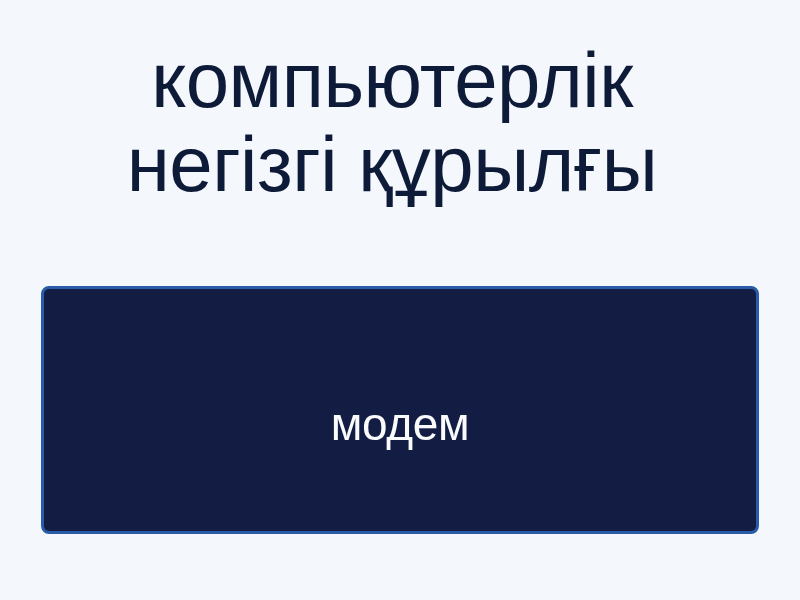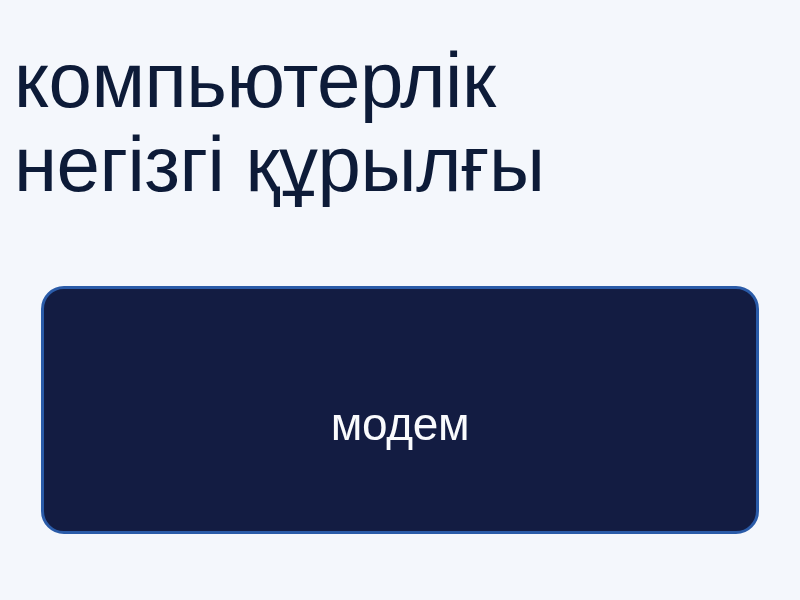--- a/index.html
+++ b/index.html
@@ -23,20 +23,21 @@
     height: 600px;
     background: #f4f7fc;
   }
 
   
   .question-block {
     position: absolute;
     top: 38px;
     left: 0;
     width: 784px;
+    text-align: center;
     padding: 0 14px;
   }
 
   .question-line {
     display: block;
     color: #0d1b38;
     font-size: 78px;
     line-height: 84px;
     font-weight: 400;
     letter-spacing: -0.5px;
@@ -53,21 +54,21 @@
     display: flex;
     flex-direction: row;
     gap: 15px;
   }
 
   .answer-card {
     flex: 1 1 0;
     height: 248px;
     background: #131c42;
     border: 3px solid #2a5ba8;
-    border-radius: 23px;
+    border-radius: 8px;
     display: flex;
     align-items: center;
     justify-content: center;
     padding: 0 8px;
     cursor: pointer;
     position: relative;
   }
 
   .answer-card .answer-text {
     color: #fafbfd;

